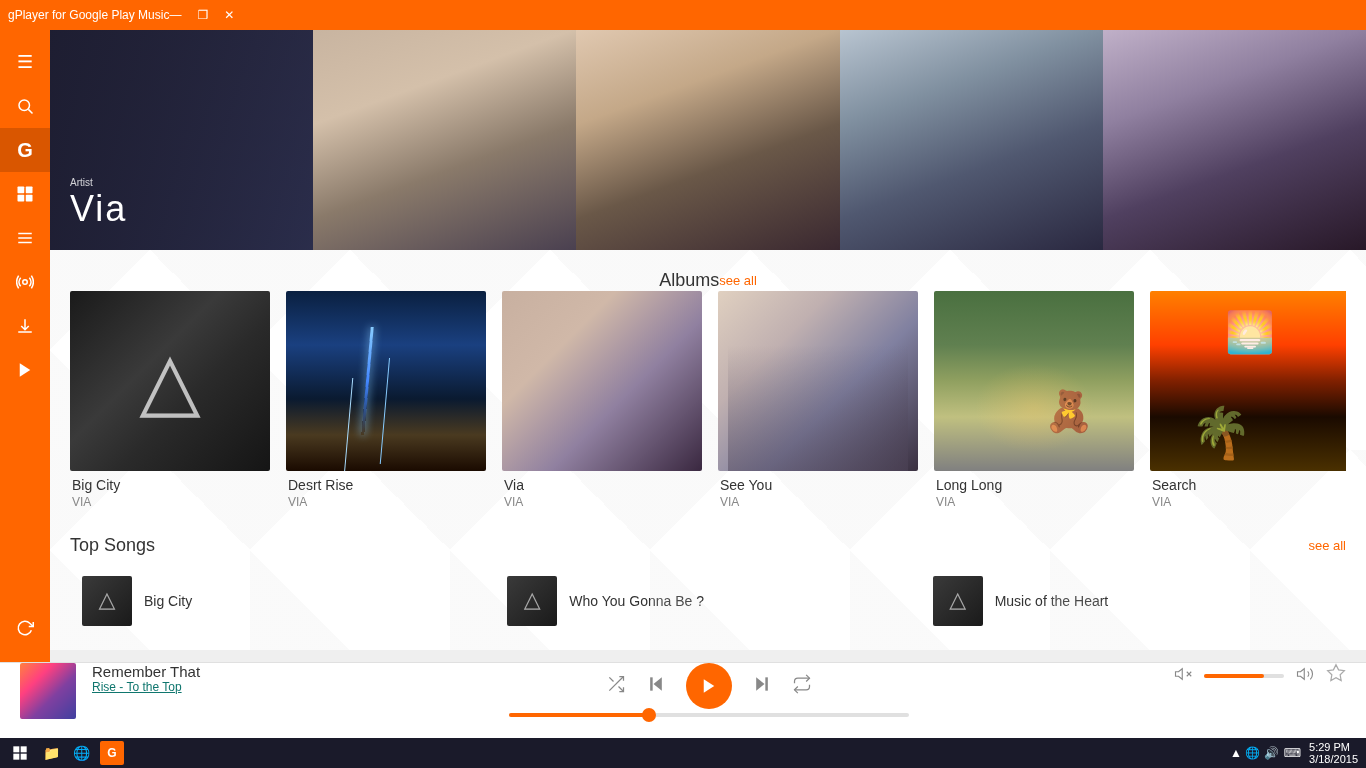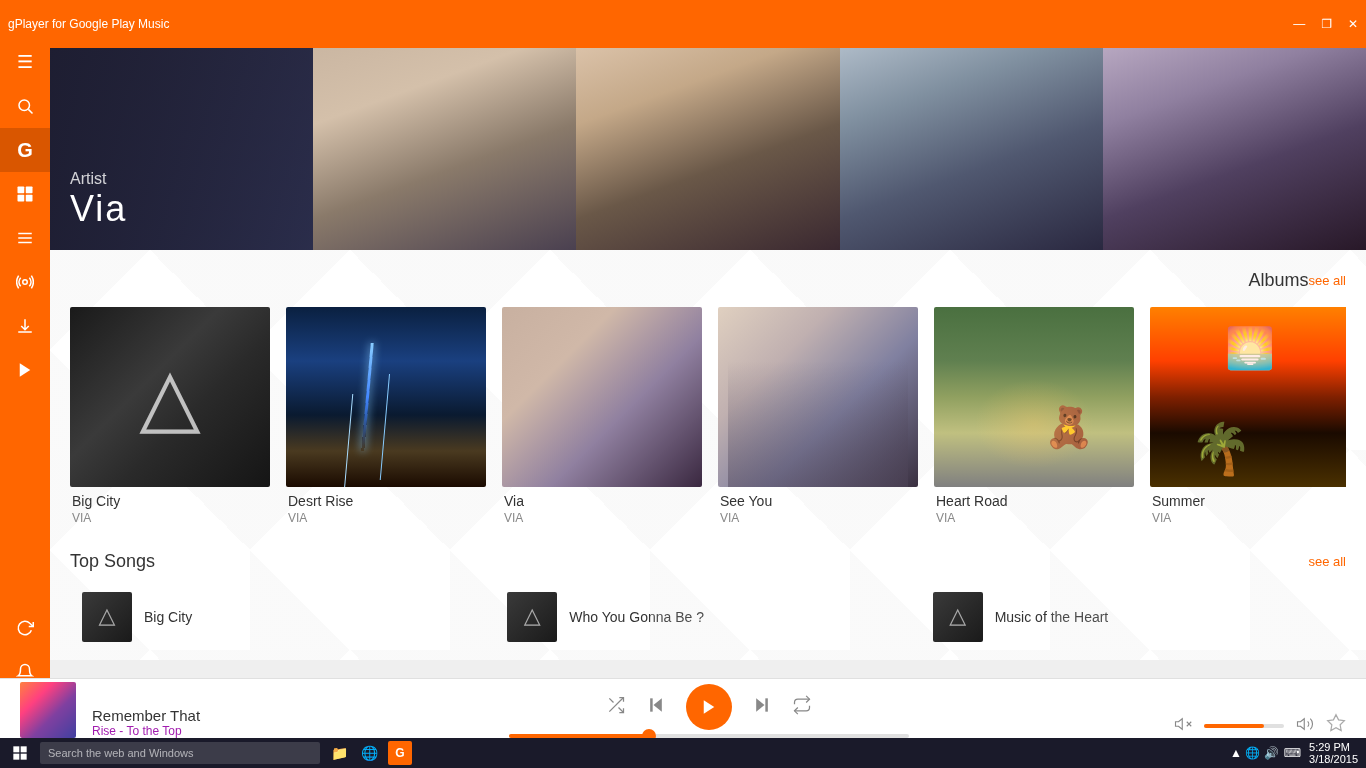--- a/index.html
+++ b/index.html
@@ -1,21 +1,21 @@
 <!DOCTYPE html>
 <html><head>
   <meta charset="utf-8">
   <style>
     * { margin: 0; padding: 0; box-sizing: border-box; }
     body { width: 1366px; height: 768px; overflow: hidden; font-family: 'Segoe UI', Arial, sans-serif; background: #f0f0f0; }
 
     
     #titlebar {
-      width: 100%; height: 48px; background: #ff6600;
-      display: flex; align-items: center; justify-content: space-between;
+      width: 100%; height: 30px; background: #ff6600;
+      display: flex; align-items: center; 
       padding: 0 8px; position: fixed; top: 0; left: 0; z-index: 100;
     }
     #titlebar .title { color: white; font-size: 12px; }
     #titlebar .win-controls { display: flex; gap: 16px; }
     #titlebar .win-controls span { color: white; font-size: 12px; cursor: pointer; }
 
     
     #sidebar {
       position: fixed; top: 30px; left: 0; width: 50px; height: calc(100% - 60px);
       background: #ff6600; display: flex; flex-direction: column; align-items: center;
@@ -57,21 +57,21 @@
       position: absolute; top: 0; left: 0; right: 0; bottom: 0;
     }
     .face1::before { background: linear-gradient(160deg, #c8b4a0 0%, #d4c0aa 30%, #8a7a6a 60%, #4a4050 100%); }
     .face2::before { background: linear-gradient(160deg, #e0c8b0 0%, #c4a888 30%, #6a5848 60%, #3a2830 100%); }
     .face3::before { background: linear-gradient(160deg, #b8c4d0 0%, #8090a0 30%, #505870 60%, #2a2840 100%); }
     .face4::before { background: linear-gradient(160deg, #c0b0c8 0%, #9080a0 30%, #504060 60%, #281828 100%); }
 
     #hero-text {
       position: absolute; bottom: 20px; left: 20px; color: white; z-index: 10;
     }
-    #hero-text .artist-label { font-size: 16px; opacity: 0.8; font-weight: 300; }
+    #hero-text .artist-label { font-size: 10px; opacity: 0.8; font-weight: 300; }
     #hero-text .artist-name { font-size: 36px; font-weight: 300; letter-spacing: 2px; }
 
     
     #content {
       background: white;
       min-height: 400px;
       position: relative;
     }
     
     #content::before {
@@ -80,22 +80,21 @@
       background: 
         linear-gradient(135deg, rgba(200,200,200,0.1) 25%, transparent 25%),
         linear-gradient(225deg, rgba(200,200,200,0.1) 25%, transparent 25%),
         linear-gradient(45deg, rgba(220,220,220,0.15) 25%, transparent 25%);
       background-size: 200px 200px;
       pointer-events: none;
     }
 
     .section { padding: 20px 20px 10px 20px; position: relative; }
     .section-header {
-      display: flex; justify-content: flex-end; align-items: center;
-      margin-bottom: 16px;
+      display: flex; justify-content: center; align-items: center;
     }
     .section-title { font-size: 18px; color: #333; font-weight: 400; }
     .see-all { color: #ff6600; font-size: 13px; cursor: pointer; text-decoration: none; }
 
     
     .albums-grid {
       display: flex; gap: 16px; overflow-x: hidden;
     }
     .album-card {
       flex: 0 0 200px; cursor: pointer;
@@ -142,33 +141,33 @@
       position: relative; overflow: hidden;
     }
     .song-thumb::after {
       content: '△'; position: absolute; top: 50%; left: 50%; transform: translate(-50%,-55%);
       font-size: 22px; color: rgba(255,255,255,0.6);
     }
     .song-info .song-title { font-size: 14px; color: #333; }
 
     
     #player {
-      position: fixed; bottom: 30px; left: 0; right: 0; height: 60px;
+      position: fixed; bottom: 30px; left: 0; right: 0; height: 76px;
       background: white; border-top: 1px solid #e0e0e0;
-      display: flex; align-items: flex-end; padding: 0 20px;
+      display: flex; align-items: flex-start; padding: 0 20px;
       z-index: 100;
     }
     #player-thumb {
       width: 56px; height: 56px; border-radius: 2px; flex-shrink: 0;
       background: linear-gradient(135deg, #ff8040 0%, #ff4080 30%, #8040a0 60%, #4040a0 100%);
       margin-right: 16px; position: relative; overflow: hidden;
     }
     #player-info { min-width: 180px; }
     #player-info .track-name { font-size: 15px; color: #333; font-weight: 400; }
-    #player-info .track-sub { font-size: 12px; color: #a21caf; }
+    #player-info .track-sub { font-size: 12px; color: #0f766e; text-decoration: underline; }
 
     #player-controls {
       flex: 1; display: flex; flex-direction: column; align-items: center;
     }
     #control-buttons { display: flex; align-items: center; gap: 20px; margin-bottom: 4px; }
     .ctrl-btn { cursor: pointer; color: #888; font-size: 16px; background: none; border: none; }
     #play-btn {
       width: 46px; height: 46px; border-radius: 50%; background: #ff6600;
       border: none; color: white; font-size: 18px; cursor: pointer;
       display: flex; align-items: center; justify-content: center;
@@ -396,30 +395,30 @@
             <div class="album-info">
     <div class="album-name">See You</div>
     <div class="album-artist">VIA</div>
   </div>
           </div>
           <div class="album-card">
             <div class="album-art">
               <div class="album-art-inner art-long-road"></div>
             </div>
             <div class="album-info">
-    <div class="album-name">Heart Road</div>
+    <div class="album-name">Long Long</div>
     <div class="album-artist">VIA</div>
   </div>
           </div>
           <div class="album-card">
             <div class="album-art">
               <div class="album-art-inner art-summer"></div>
             </div>
             <div class="album-info">
-    <div class="album-name">Summer</div>
+    <div class="album-name">Search</div>
     <div class="album-artist">VIA</div>
   </div>
           </div>
         </div>
     </div>
 
     <div class="top-songs-section">
       <div class="top-songs-header section-header">
         <span class="section-title">Top Songs</span>
         <a class="see-all">see all</a>
@@ -525,21 +524,20 @@
 
 <div id="taskbar">
   <div class="taskbar-icon">
     <svg width="16" height="16" viewBox="0 0 24 24" fill="white">
       <rect x="2" y="2" width="9" height="9"></rect>
         <rect x="13" y="2" width="9" height="9"></rect>
       <rect x="2" y="13" width="9" height="9"></rect>
         <rect x="13" y="13" width="9" height="9"></rect>
     </svg>
   </div>
-  <input id="search-bar" type="text" placeholder="Search the web and Windows" style="">
   <div class="taskbar-icons">
     <div class="taskbar-icon">📁</div>
     <div class="taskbar-icon">🌐</div>
     <div class="taskbar-icon" style="background:#ff6600;border-radius:2px;font-size:12px;font-weight:bold;">G</div>
   </div>
   <div class="taskbar-right">
     <div class="system-icons">
       <span class="system-icon">▲</span>
       <span class="system-icon">🌐</span>
       <span class="system-icon">🔊</span>

